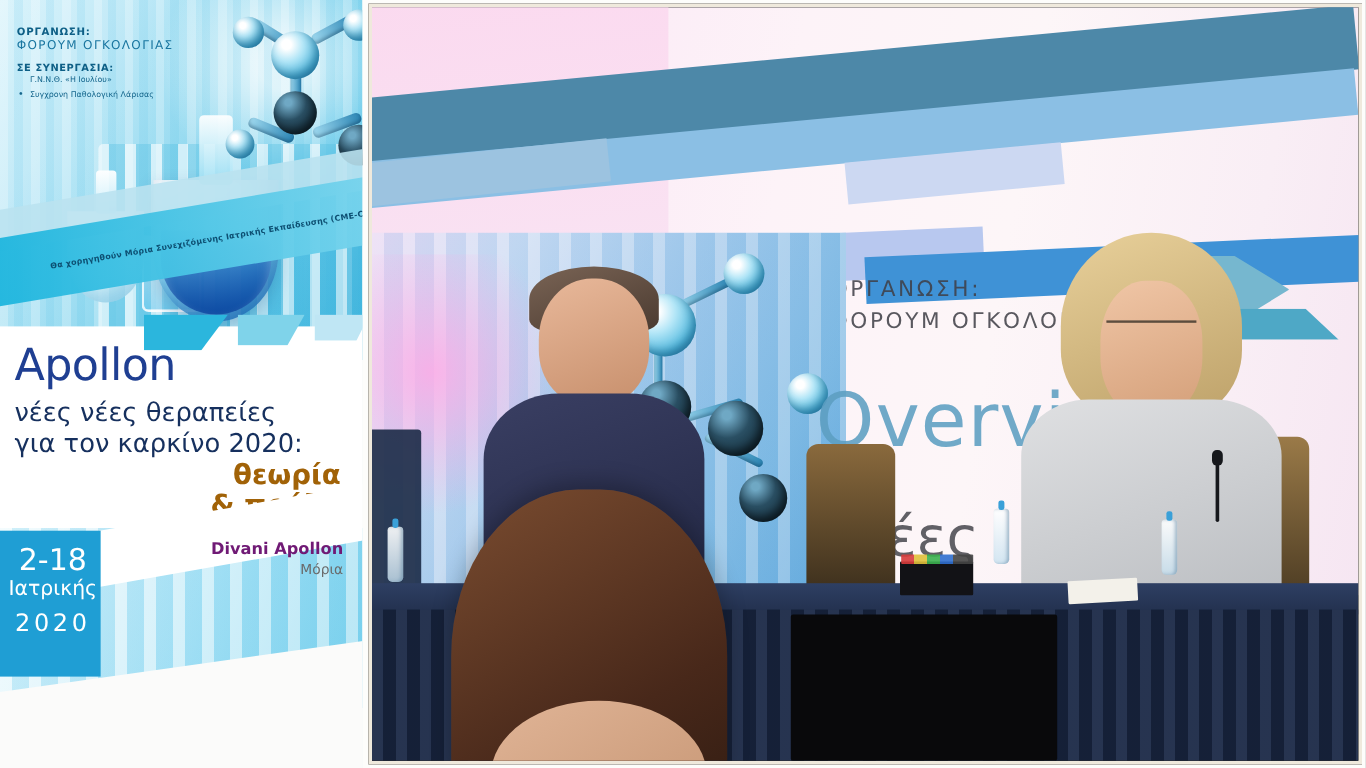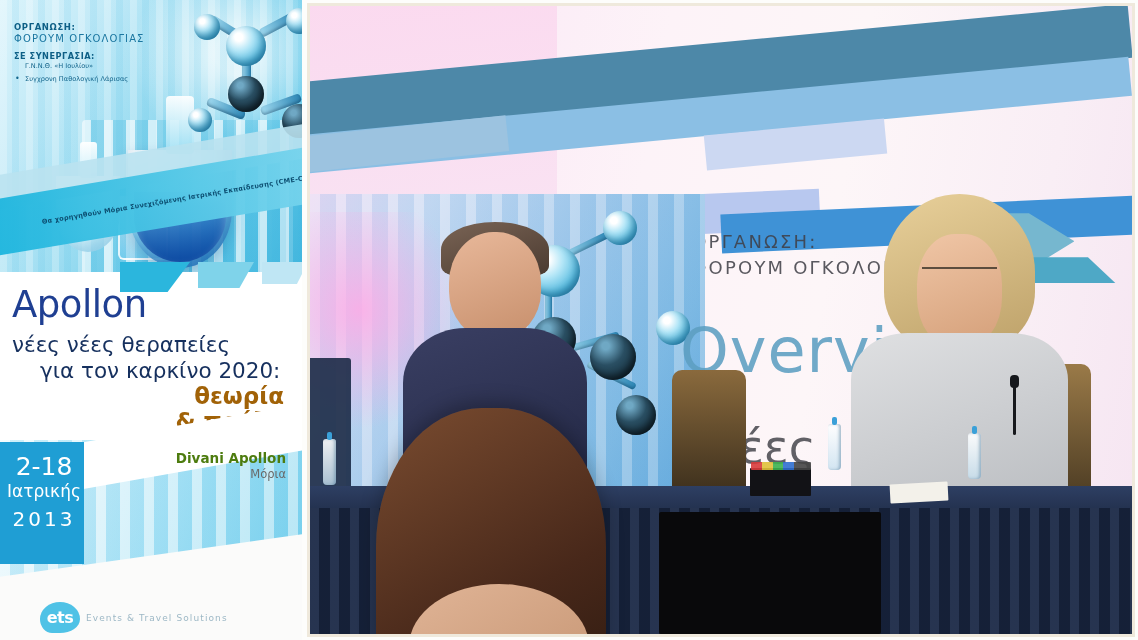--- a/index.html
+++ b/index.html
@@ -79,35 +79,35 @@
   .title-area{position:absolute;left:0;top:272px;width:302px;height:230px;background:#ffffff;}
   .tri-teal-a{position:absolute;left:120px;top:262px;width:70px;height:30px;background:#2bb6dd;
      clip-path:polygon(0 0,100% 0,68% 100%,0 100%);}
   .tri-teal-b{position:absolute;left:198px;top:262px;width:56px;height:26px;background:#7fd3ea;
      clip-path:polygon(0 0,100% 0,74% 100%,0 100%);}
   .tri-teal-c{position:absolute;left:262px;top:262px;width:46px;height:22px;background:#bfe6f4;
      clip-path:polygon(0 0,100% 0,76% 100%,0 100%);}
   .t-overview{position:absolute;left:12px;top:286px;font-size:37px;color:#1f3f92;
      font-family:"DejaVu Sans",sans-serif;letter-spacing:-0.5px;line-height:1;}
   .t-sub1{position:absolute;left:12px;top:332px;font-size:21.5px;color:#16305e;line-height:1.25;}
-  .t-sub2{position:absolute;left:12px;top:358px;font-size:21.5px;color:#16305e;line-height:1.25;margin-left:28px;}
+  .t-sub2{position:absolute;left:12px;top:358px;font-size:21.5px;color:#16305e;line-height:1.25;}
   .t-theory{position:absolute;right:18px;top:384px;text-align:right;font-size:23px;
      color:#a16207;font-weight:bold;line-height:1.08;}
 
   
   .date-box{position:absolute;left:0;top:442px;width:84px;height:122px;background:#1f9ed4;
      clip-path:polygon(0 0,100% 0,100% 100%,0 100%);z-index:5;}
   .date-1{position:absolute;left:4px;top:452px;width:80px;text-align:center;color:#fff;
      font-size:25px;letter-spacing:0px;z-index:6;}
   .date-2{position:absolute;left:4px;top:481px;width:80px;text-align:center;color:#fff;
      font-size:17px;z-index:6;}
   .date-3{position:absolute;left:4px;top:507px;width:80px;text-align:center;color:#fff;
      font-size:20px;letter-spacing:3px;z-index:6;}
   .venue{position:absolute;right:16px;top:450px;text-align:right;z-index:6;}
-  .venue-1{font-size:13.5px;font-weight:bold;color:#4d7c0f;}
+  .venue-1{font-size:13.5px;font-weight:bold;color:#701a75;}
   .venue-2{font-size:11.5px;color:#6a6a6a;margin-top:1px;}
 
   
   .lower-photo{position:absolute;left:0;top:440px;width:302px;height:150px;overflow:hidden;
      background:linear-gradient(110deg,#eafafd 0%,#cdeef9 25%,#a8e2f5 55%,#6fcdeb 100%);}
   .lower-photo .tubes2{position:absolute;inset:0;
      background:repeating-linear-gradient(90deg,
         rgba(255,255,255,.7) 0 10px, rgba(130,210,240,.35) 10px 24px);opacity:.7;}
   .lower-wedge{position:absolute;left:-10px;top:430px;width:330px;height:46px;
      background:#ffffff;transform:rotate(-10deg);z-index:4;}
@@ -280,31 +280,27 @@
 
     <div class="lower-photo">
       <div class="tubes2"></div>
     </div>
     <div class="lower-wedge"></div>
     <div class="lower-wedge2"></div>
 
     <div class="date-box"></div>
     <div class="date-1">2-18</div>
     <div class="date-2">Ιατρικής</div>
-    <div class="date-3">2013</div>
+    <div class="date-3">2020</div>
 
     <div class="venue">
       <div class="venue-1">Divani Apollon</div>
       <div class="venue-2">Μόρια</div>
     </div>
 
-    <div class="ets">
-      <div class="ets-mark">ets</div>
-      <div class="ets-tag">Events &amp; Travel Solutions</div>
-    </div>
   </div>
 
   <div id="video">
     <div class="vin">
 
       <div class="wall"></div>
       <div class="wall-pink"></div>
 
       <div class="bn bn1"></div>
       <div class="bn bn2"></div>

